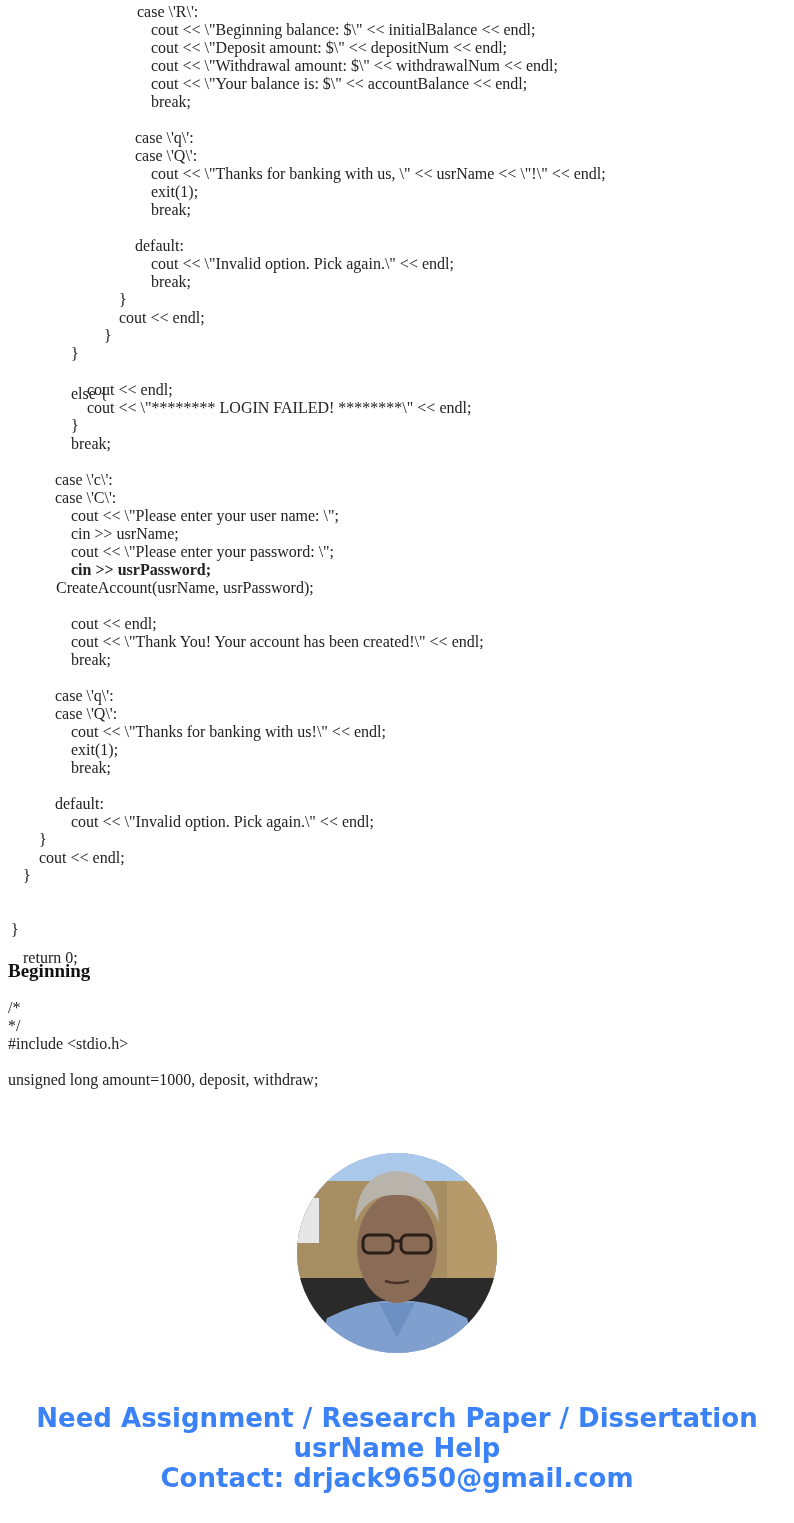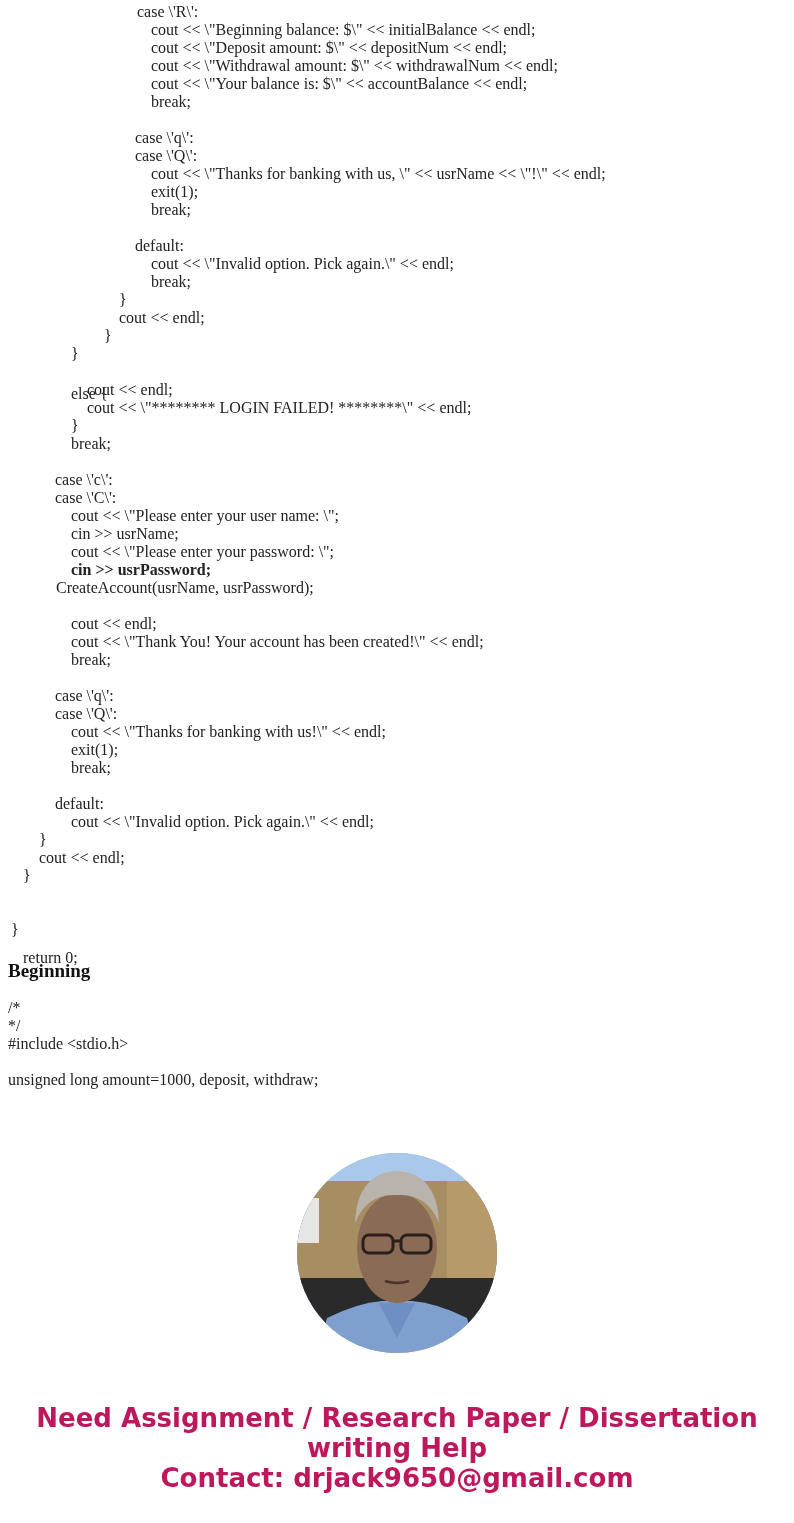--- a/index.html
+++ b/index.html
@@ -3,21 +3,21 @@
 <meta charset="utf-8">
 <style>
   html, body { margin: 0; padding: 0; background: #ffffff; }
   body { width: 794px; height: 1523px; overflow: hidden; position: relative; color: #222; }
   .code { position: absolute; left: 0; top: 0; width: 794px; font-family: "Liberation Serif", serif; font-size: 16px; }
   .line { position: absolute; white-space: pre; line-height: 18px; height: 18px; }
   .sol-title { position: absolute; left: 8px; top: 960px; font-family: "Liberation Serif", serif; font-weight: bold; font-size: 19px; color: #111; margin: 0; }
   .sol-code { position: absolute; left: 8px; top: 999px; width: 780px; height: 124px; overflow: hidden; font-family: "Liberation Serif", serif; font-size: 16px; }
   .sol-code .sline { white-space: pre; line-height: 18px; height: 18px; }
   .avatar { position: absolute; left: 297px; top: 1153px; width: 200px; height: 200px; border-radius: 50%; overflow: hidden; background: #8aa3c4; }
-  .promo { position: absolute; left: 0; top: 1403px; width: 794px; text-align: center; font-family: "DejaVu Sans", sans-serif; font-weight: bold; font-size: 26px; line-height: 30px; color: #be185d; }
+  .promo { position: absolute; left: 0; top: 1403px; width: 794px; text-align: center; font-family: "DejaVu Sans", sans-serif; font-weight: bold; font-size: 26px; line-height: 30px; color: #3b82f6; }
 </style>
 </head>
 <body>
 
 <div class="code" id="code">
     <div class="line" style="left: 137px; top: 3px;">case \'R\':</div>
     <div class="line" style="left: 151px; top: 21px;">cout &lt;&lt; \"Beginning balance: $\" &lt;&lt; initialBalance &lt;&lt; endl;</div>
     <div class="line" style="left: 151px; top: 39px;">cout &lt;&lt; \"Deposit amount: $\" &lt;&lt; depositNum &lt;&lt; endl;</div>
     <div class="line" style="left: 151px; top: 57px;">cout &lt;&lt; \"Withdrawal amount: $\" &lt;&lt; withdrawalNum &lt;&lt; endl;</div>
     <div class="line" style="left: 151px; top: 75px;">cout &lt;&lt; \"Your balance is: $\" &lt;&lt; accountBalance &lt;&lt; endl;</div>
@@ -86,15 +86,15 @@
     <path d="M58 70 Q60 20 100 18 Q140 20 142 70 Q130 40 100 42 Q70 40 58 70 Z" fill="#b8b3ab"></path>
     <rect x="66" y="82" width="30" height="18" rx="6" fill="none" stroke="#2b1f1a" stroke-width="3"></rect>
     <rect x="104" y="82" width="30" height="18" rx="6" fill="none" stroke="#2b1f1a" stroke-width="3"></rect>
     <line x1="96" y1="88" x2="104" y2="88" stroke="#2b1f1a" stroke-width="3"></line>
     <path d="M88 128 Q100 132 112 128" stroke="#4a3328" stroke-width="2.5" fill="none"></path>
   </svg>
 </div>
 
 <div class="promo">
   <div>Need Assignment / Research Paper / Dissertation</div>
-  <div>writing Help</div>
+  <div>usrName Help</div>
   <div>Contact: drjack9650@gmail.com</div>
 </div>
 
 </body></html>

